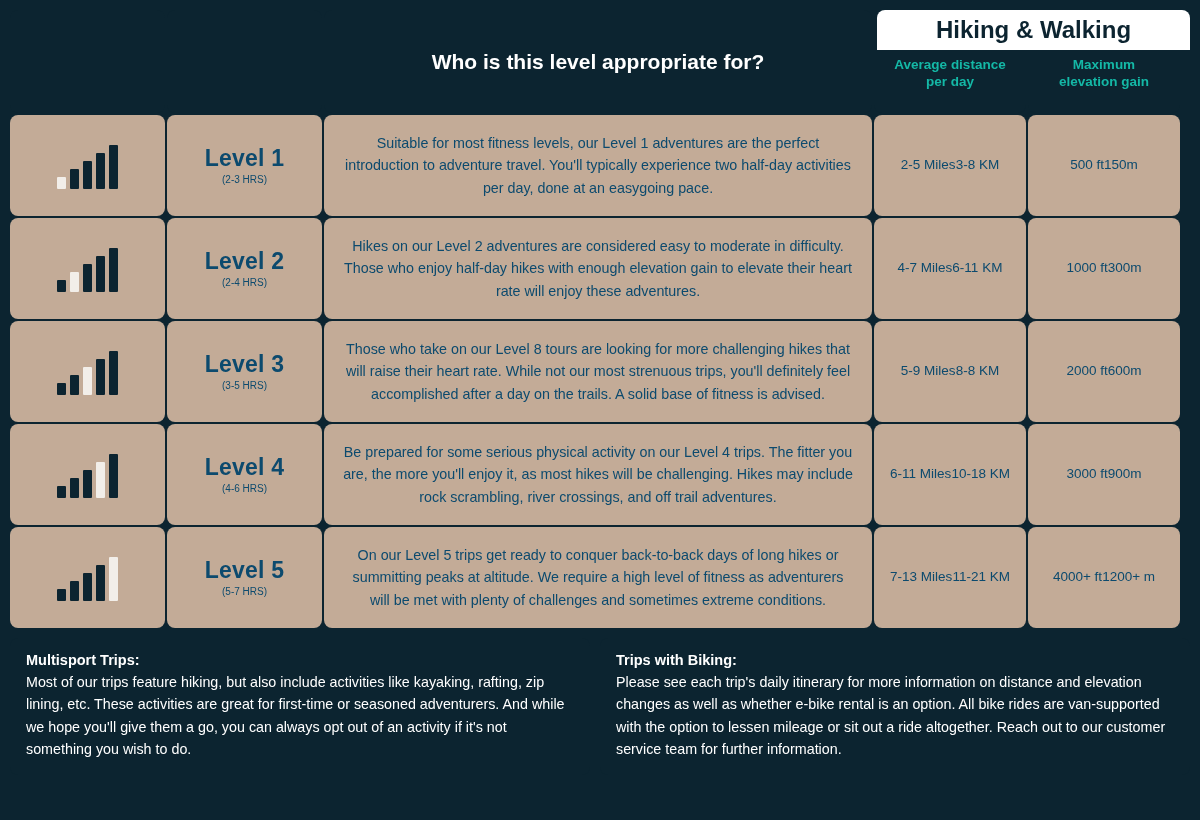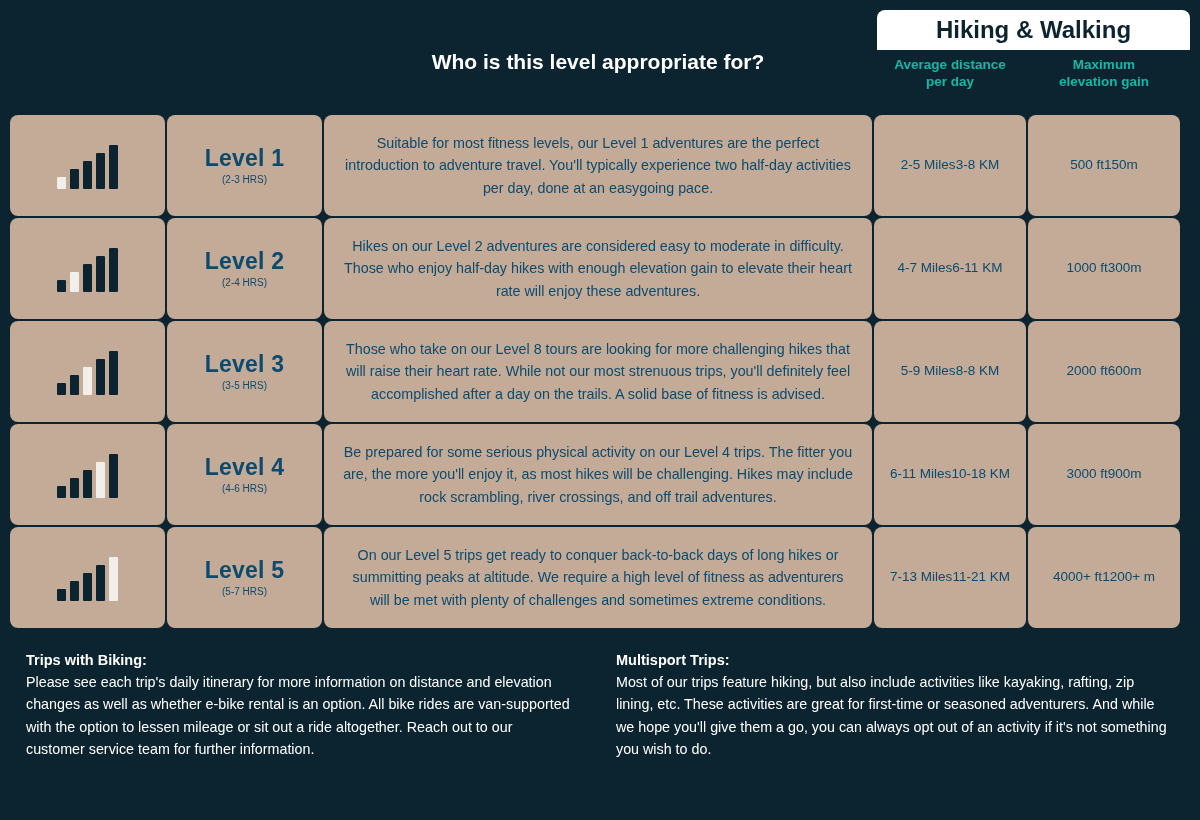--- a/index.html
+++ b/index.html
@@ -284,22 +284,22 @@
         <div class="stat-line">11-21 KM</div>
       </div>
       <div class="cell tan r-stat">
         <div class="stat-line">4000+ ft</div>
         <div class="stat-line">1200+ m</div>
       </div>
   </div>
 
   <div class="notes">
     <div class="note">
+      <div class="note-title">Multisport Trips:</div>
+      <div class="note-body">Most of our trips feature hiking, but also include activities like kayaking, rafting, zip lining, etc. These activities are great for first-time or seasoned adventurers. And while we hope you'll give them a go, you can always opt out of an activity if it's not something you wish to do.</div>
+    </div>
+    <div class="note">
       <div class="note-title">Trips with Biking:</div>
       <div class="note-body">Please see each trip's daily itinerary for more information on distance and elevation changes as well as whether e-bike rental is an option. All bike rides are van-supported with the option to lessen mileage or sit out a ride altogether. Reach out to our customer service team for further information.</div>
     </div>
-    <div class="note">
-      <div class="note-title">Multisport Trips:</div>
-      <div class="note-body">Most of our trips feature hiking, but also include activities like kayaking, rafting, zip lining, etc. These activities are great for first-time or seasoned adventurers. And while we hope you'll give them a go, you can always opt out of an activity if it's not something you wish to do.</div>
-    </div>
   </div>
 
 </div>
 
 </body></html>

